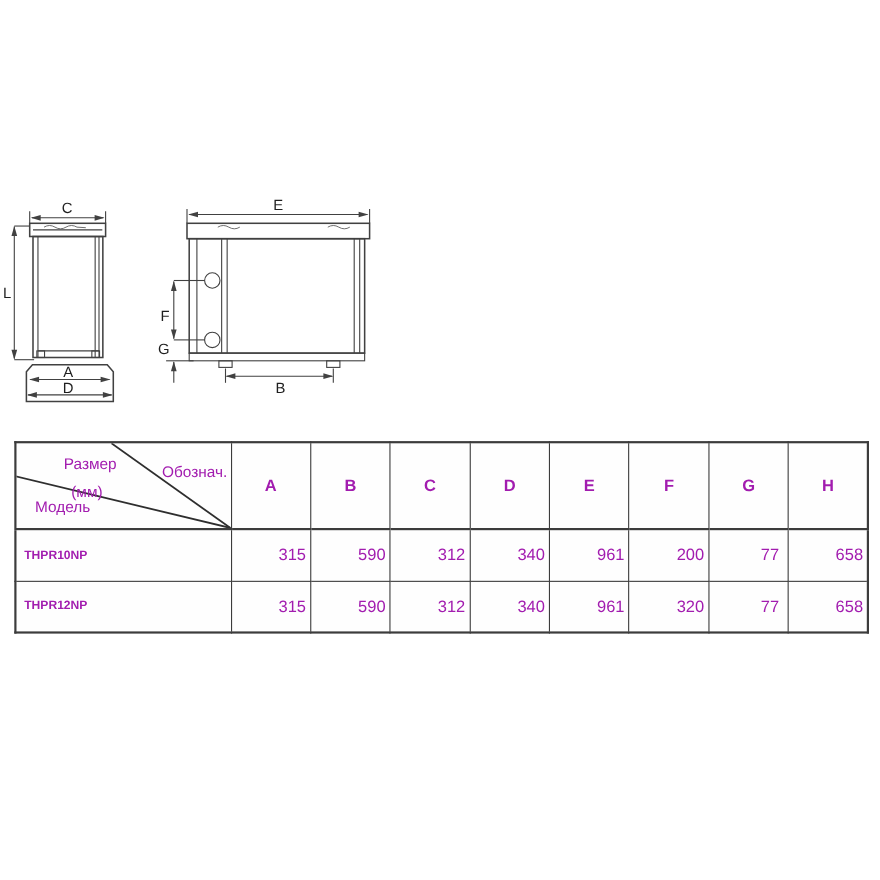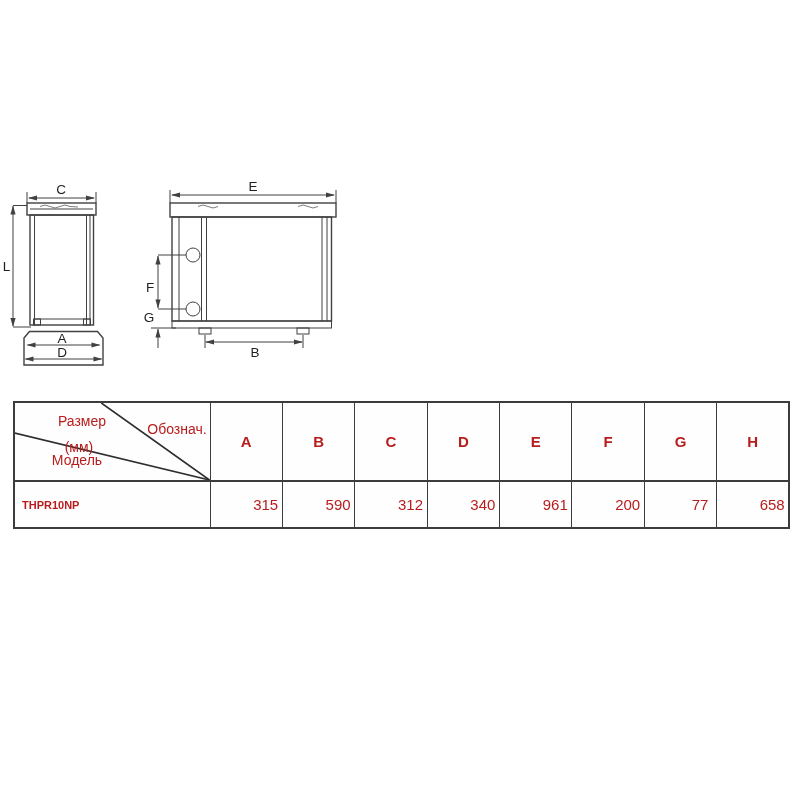--- a/index.html
+++ b/index.html
@@ -23,37 +23,37 @@
 
   
   .dim-table{
     position:absolute;left:13px;top:401px;width:775px;
     border-collapse:collapse;table-layout:fixed;
     border:2px solid #3c3c3c;background:#fefefe;
   }
   .dim-table th,.dim-table td{
     border:1.5px solid #3c3c3c;
     font-family:"Liberation Sans","DejaVu Sans",sans-serif;
-    color:#b91c1c;overflow:hidden;
+    color:#a21caf;overflow:hidden;
   }
   .dim-table thead th{height:75px;font-size:15px;font-weight:bold;text-align:center;border-bottom:2.5px solid #3c3c3c;}
   .dim-table tbody tr{height:47px;}
   .dim-table tbody td{text-align:center;font-size:15px;font-weight:normal;padding-left:40px;}
   .model-cell{text-align:left;padding-left:7px;font-size:11px;font-weight:bold;}
   .corner-cell{position:relative;padding:0;}
   .corner-cell svg{position:absolute;left:0;top:0;width:100%;height:100%;overflow:visible;}
   .corner-cell svg line{stroke:#2e2e2e;stroke-width:1.6;}
   .cl{
     position:absolute;transform:translate(-50%,-50%);
     font-size:14px;font-weight:normal;white-space:nowrap;
   }
   .cl-size{left:67px;top:18px;}
   .cl-unit{left:64px;top:44px;}
   .cl-desig{left:162px;top:26px;text-align:right;}
-  .cl-model{left:42px;top:57px;margin-left:20px;}
+  .cl-model{left:42px;top:57px;}
 </style>
 </head>
 <body>
 
 <svg id="side-view" class="drawing" width="125" height="200" viewBox="0 178 125 200" xmlns="http://www.w3.org/2000/svg">
 
   <g>
     <rect class="thick" x="27" y="203" width="69" height="12"></rect>
     <rect class="thick" x="30" y="215" width="63.5" height="110"></rect>
     <line class="thin" x1="30" y1="209" x2="93" y2="209"></line>
@@ -195,14 +195,25 @@
       <th class="model-cell">THPR10NP</th>
       <td>315</td>
       <td>590</td>
       <td>312</td>
       <td>340</td>
       <td>961</td>
       <td>200</td>
       <td>77</td>
       <td>658</td>
     </tr>
+    <tr>
+      <th class="model-cell">THPR12NP</th>
+      <td>315</td>
+      <td>590</td>
+      <td>312</td>
+      <td>340</td>
+      <td>961</td>
+      <td>320</td>
+      <td>77</td>
+      <td>658</td>
+    </tr>
   </tbody>
 </table>
 
 </body></html>

